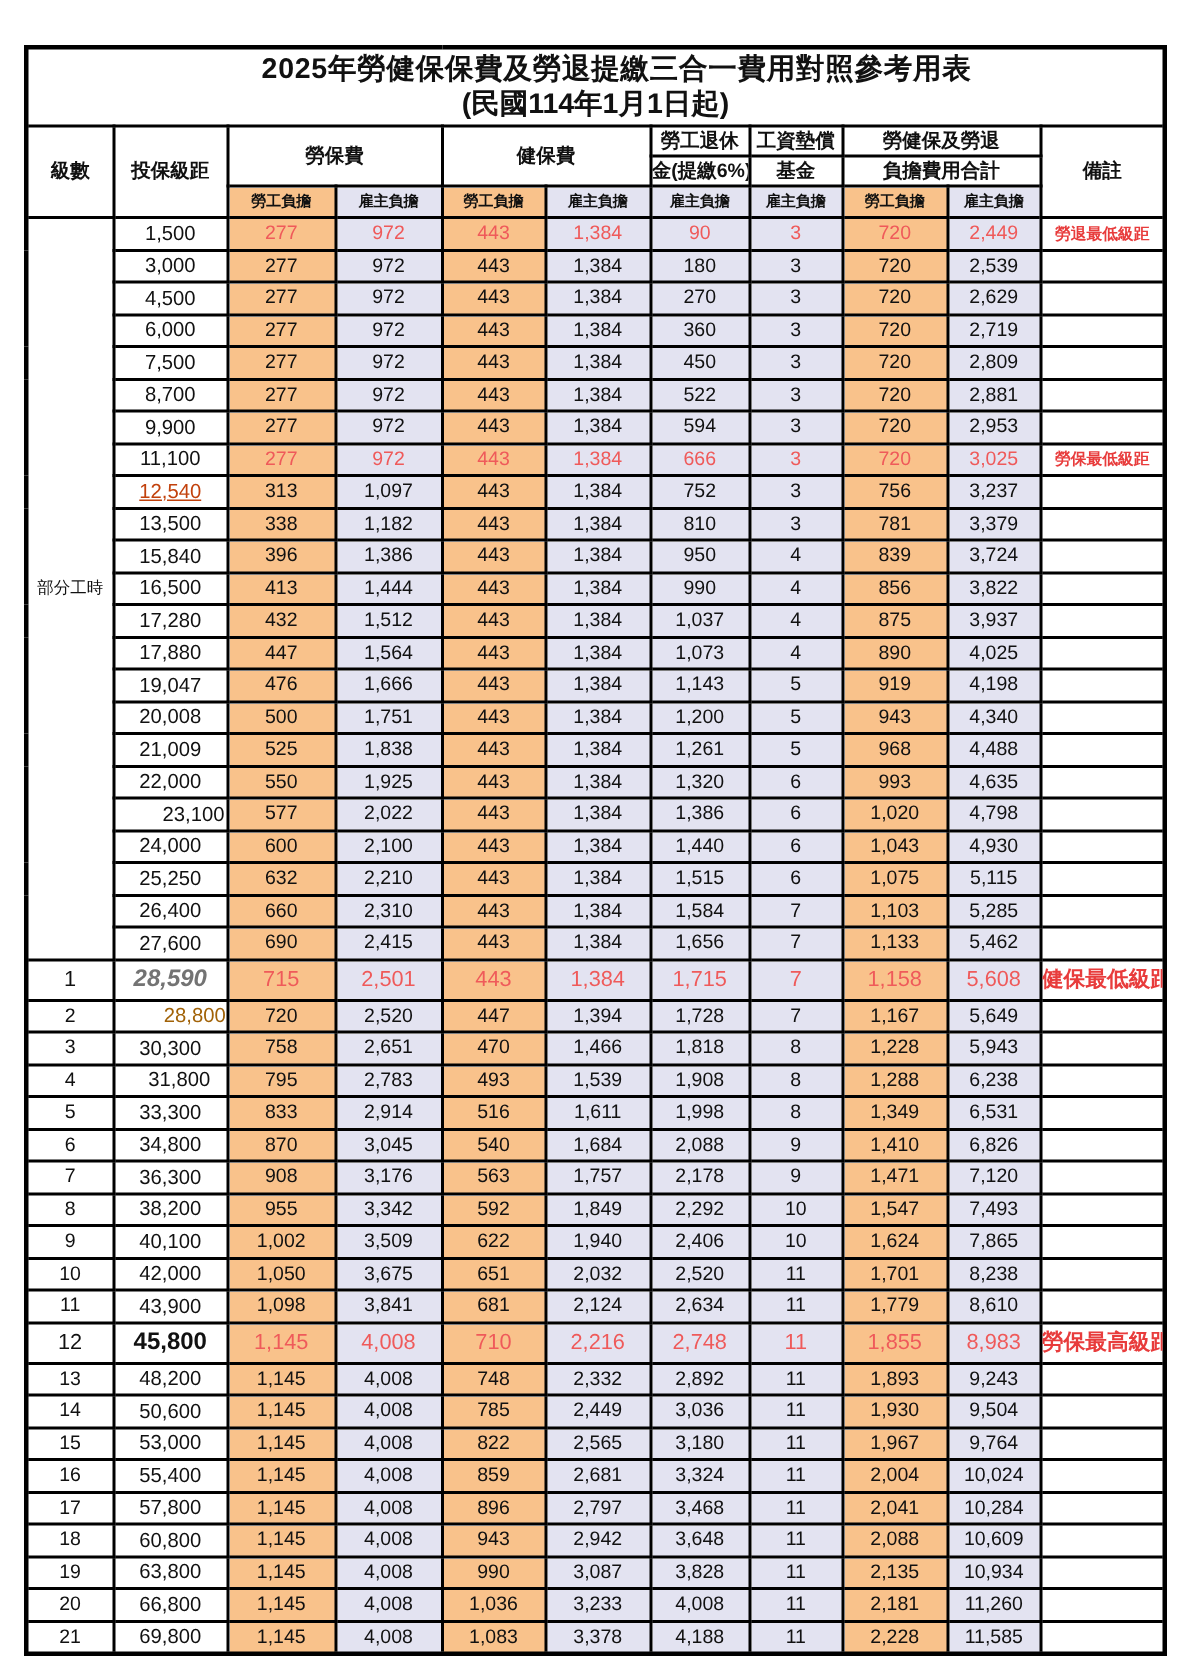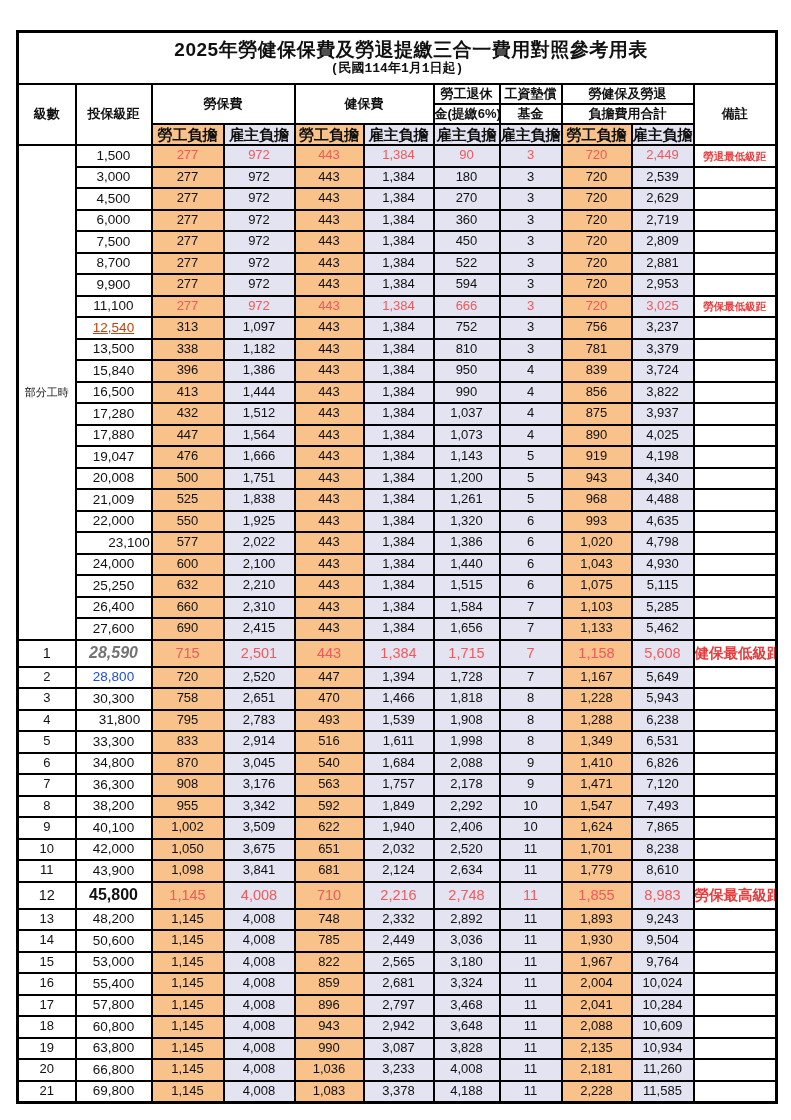--- a/index.html
+++ b/index.html
@@ -27,23 +27,23 @@
     padding: 0;
     text-align: center;
     vertical-align: middle;
     overflow: hidden;
     white-space: nowrap;
     font-size: 13px;
     line-height: 1.15;
   }
   .title-cell { height: 50px; background: #fff; }
   .main-title { font-size: 19px; font-weight: 700; letter-spacing: 0.5px; padding-left: 28px; }
-  .sub-title  { font-size: 13px; font-weight: 700; margin-top: 1px; font-family: Liberation Mono, monospace; }
+  .sub-title  { font-size: 19px; font-weight: 700; margin-top: 1px; }
   tr.h1 td, tr.h2 td { height: 18px; font-weight: 600; font-size: 13px; }
-  tr.h3 td { height: 19px; font-weight: 600; font-size: 15px; }
+  tr.h3 td { height: 19px; font-weight: 600; font-size: 10px; }
   td.emp { background: var(--emp-bg); }
   td.er  { background: var(--er-bg); }
   tbody td { height: 19.5px; }
   tr.tall td { height: 25px; font-size: 14.5px; }
   tr.tall td.bracket-cell { font-size: 16px; font-weight: 700; }
   td.level-cell { background: #fff; }
   td.bracket-cell { background: #fff; font-size: 13.5px; }
   td.remark-cell { background: #fff; font-size: 10.5px; font-weight: 700; color: var(--red-rem); }
   tr.hl td.val { color: var(--red-val); }
   td.part-time-cell { background: #fff; font-size: 11px; }
@@ -385,21 +385,21 @@
           <td class="emp val">443</td>
           <td class="er val">1,384</td>
           <td class="er val">1,715</td>
           <td class="er val">7</td>
           <td class="emp val">1,158</td>
           <td class="er val">5,608</td>
           <td class="remark-cell">健保最低級距</td>
         </tr>
         <tr>
           <td class="level-cell">2</td>
-          <td class="bracket-cell" style="color: #1d4ed8;">28,800</td>
+          <td class="bracket-cell" style="color: #a16207; text-align: right;">28,800</td>
           <td class="emp val">720</td>
           <td class="er val">2,520</td>
           <td class="emp val">447</td>
           <td class="er val">1,394</td>
           <td class="er val">1,728</td>
           <td class="er val">7</td>
           <td class="emp val">1,167</td>
           <td class="er val">5,649</td>
           <td class="remark-cell"></td>
         </tr>

